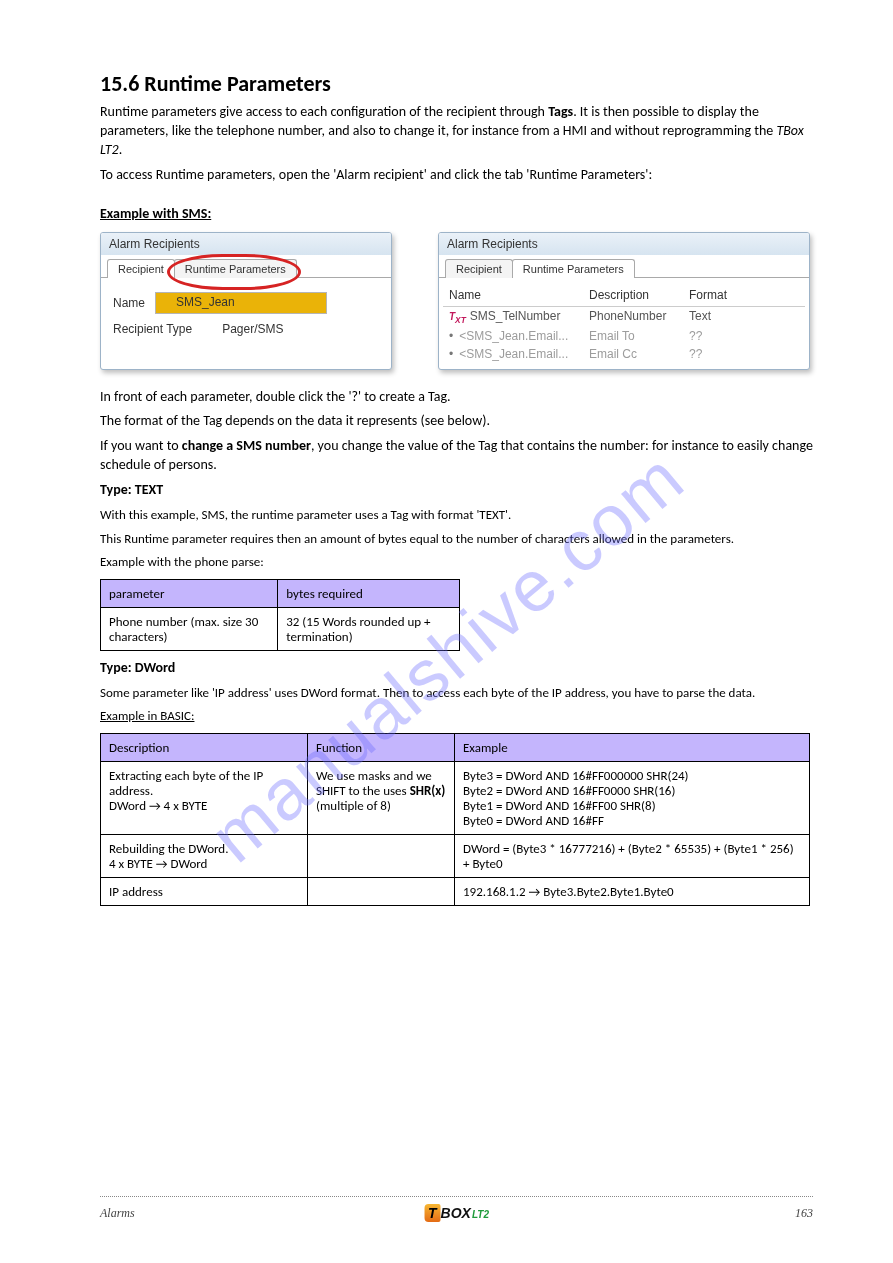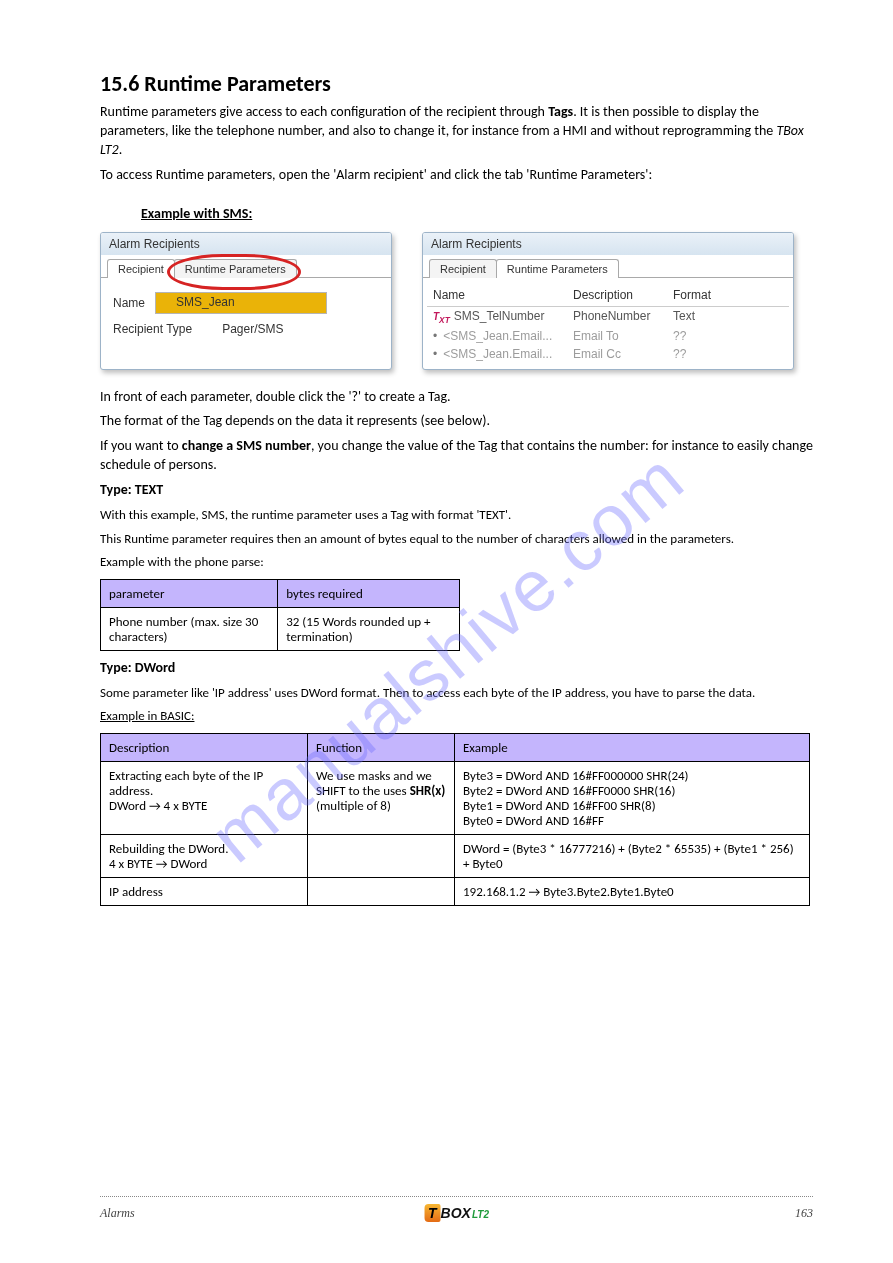--- a/index.html
+++ b/index.html
@@ -22,25 +22,24 @@
     margin: 0 0 6px 0;
   }
   p { margin: 6px 0; line-height: 1.35; }
   .bold { font-weight: bold; }
   .underline { text-decoration: underline; }
   .section-label {
     text-decoration: underline;
     font-weight: bold;
     margin-top: 14px;
     display: inline-block;
-    margin-left: 41px;
   }
   .images-row {
     display: flex;
-    gap: 30px;
+    gap: 46px;
     margin: 10px 0 18px 0;
   }
   .dialog {
     border: 1px solid #9db3c8;
     border-radius: 3px;
     background: #fff;
     box-shadow: 2px 3px 5px rgba(0,0,0,0.25);
     font-family: "Segoe UI", Tahoma, sans-serif;
     font-size: 12px;
     color: #333;

